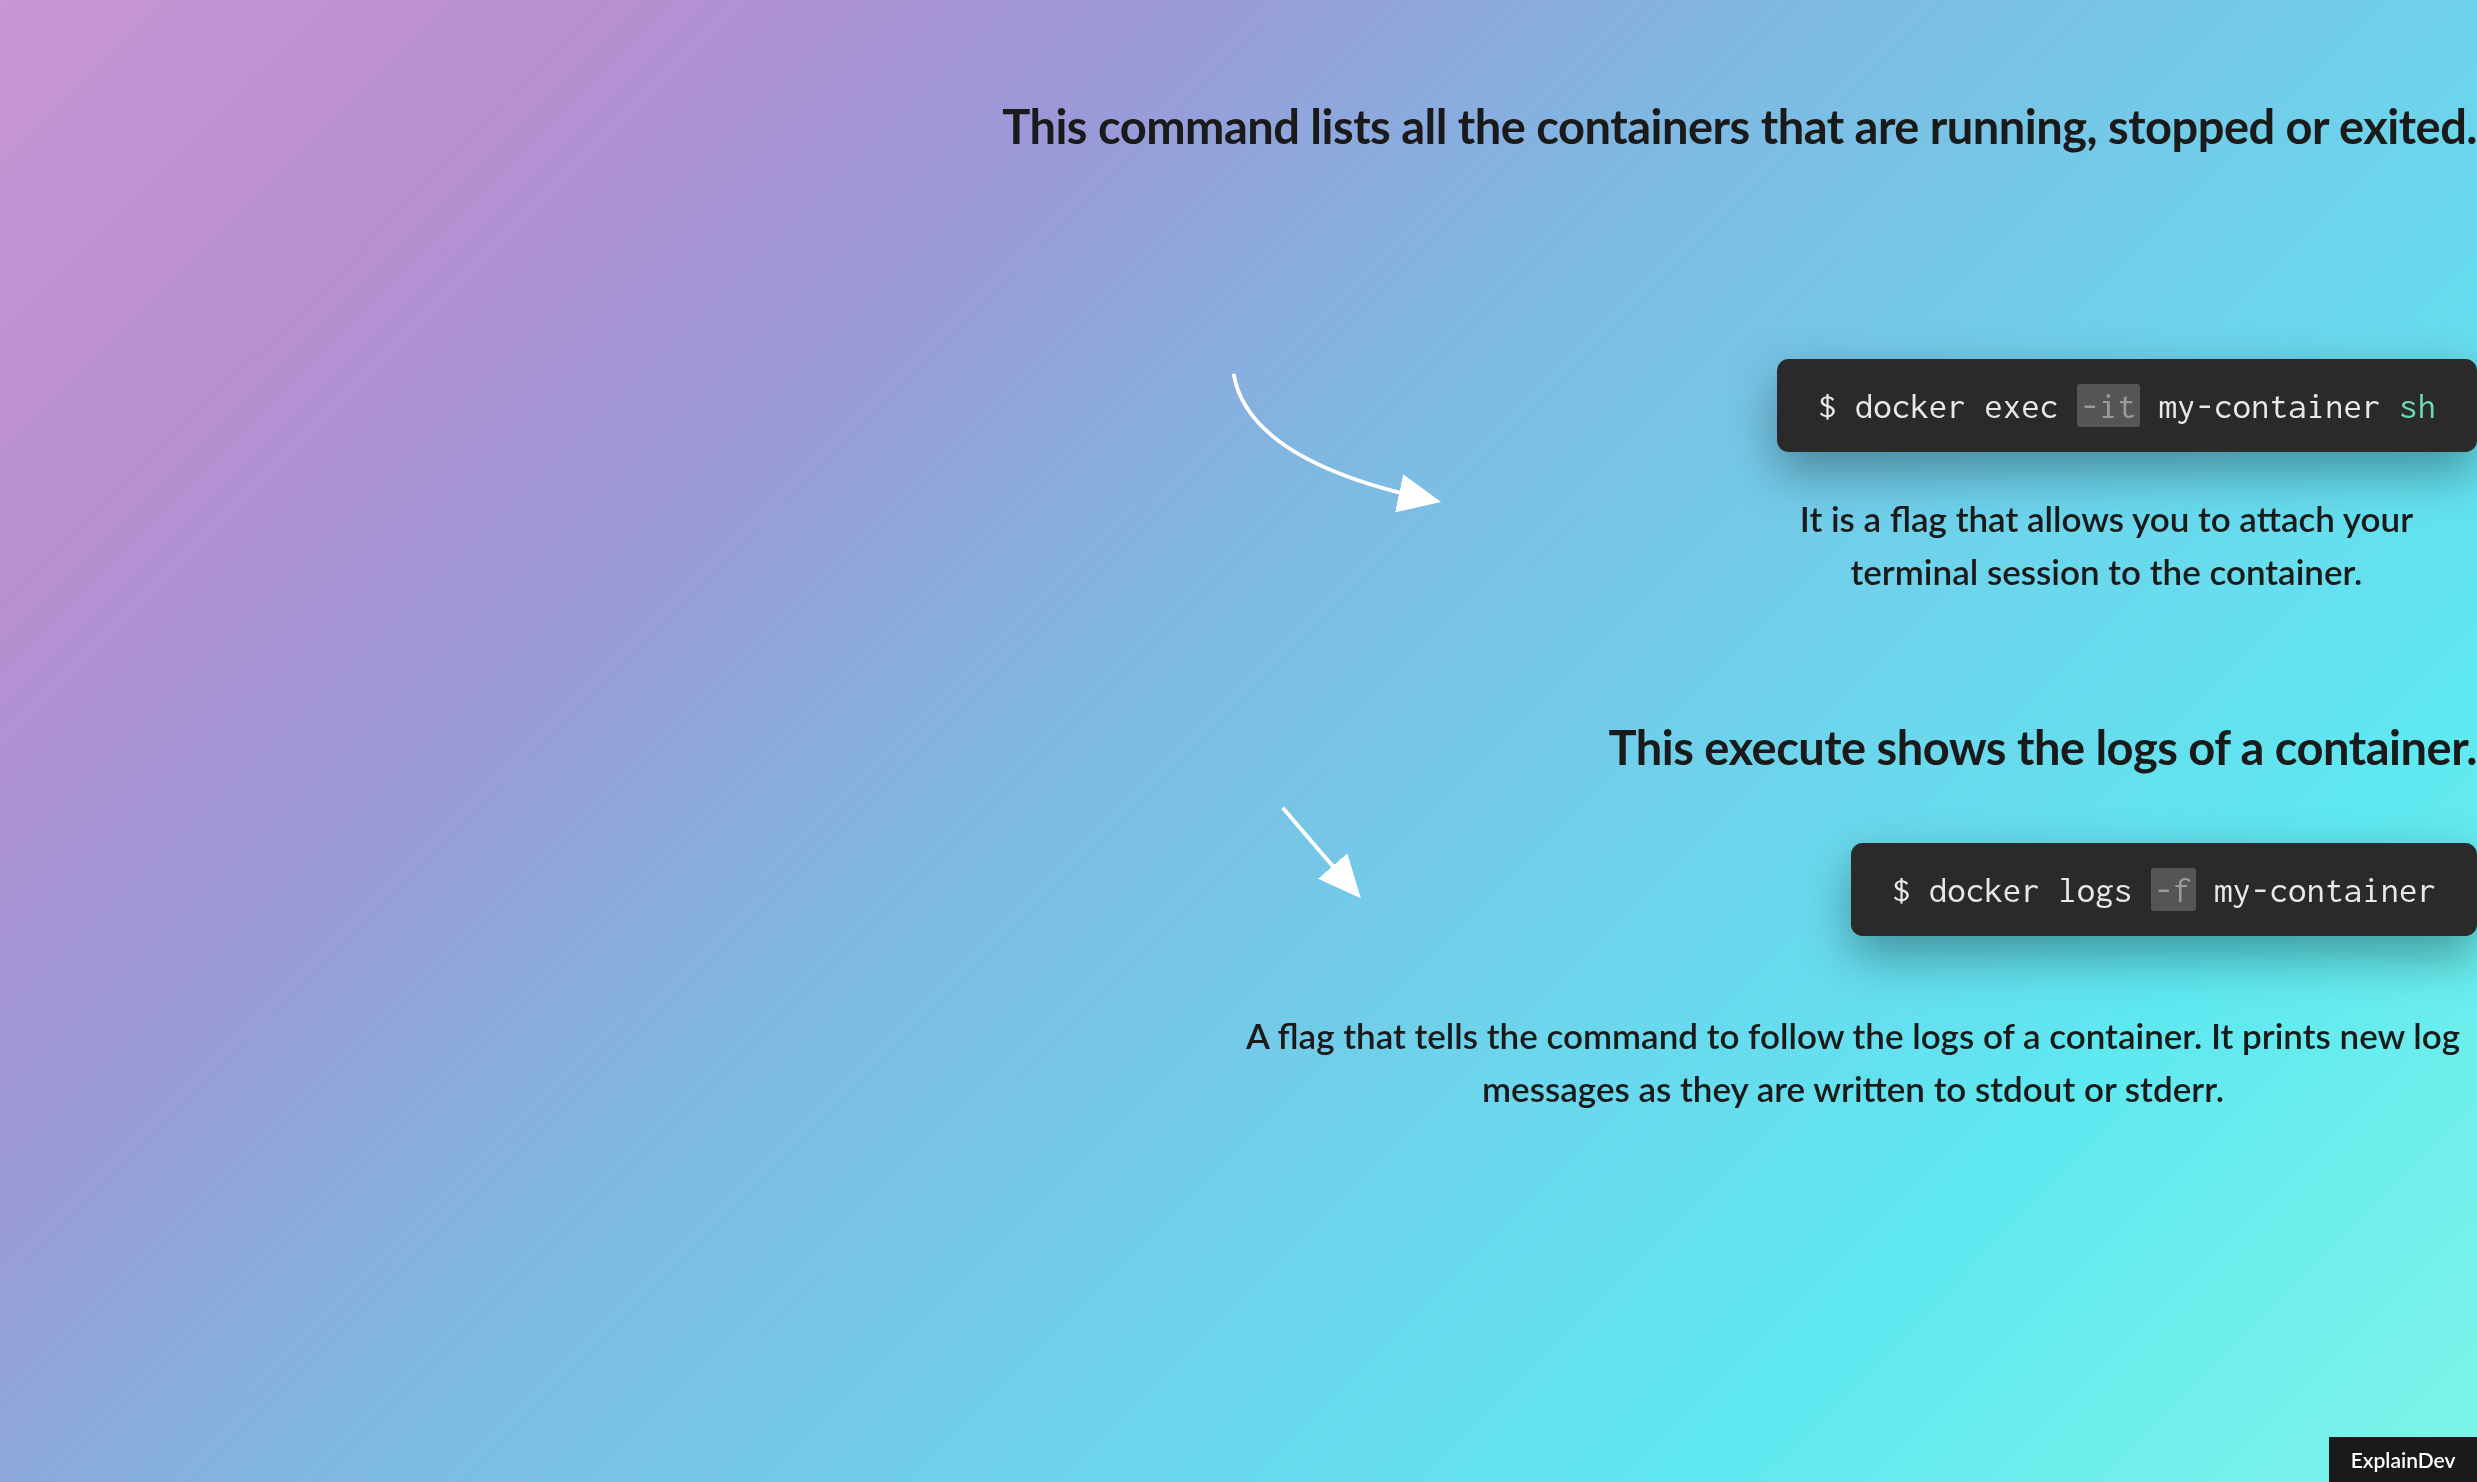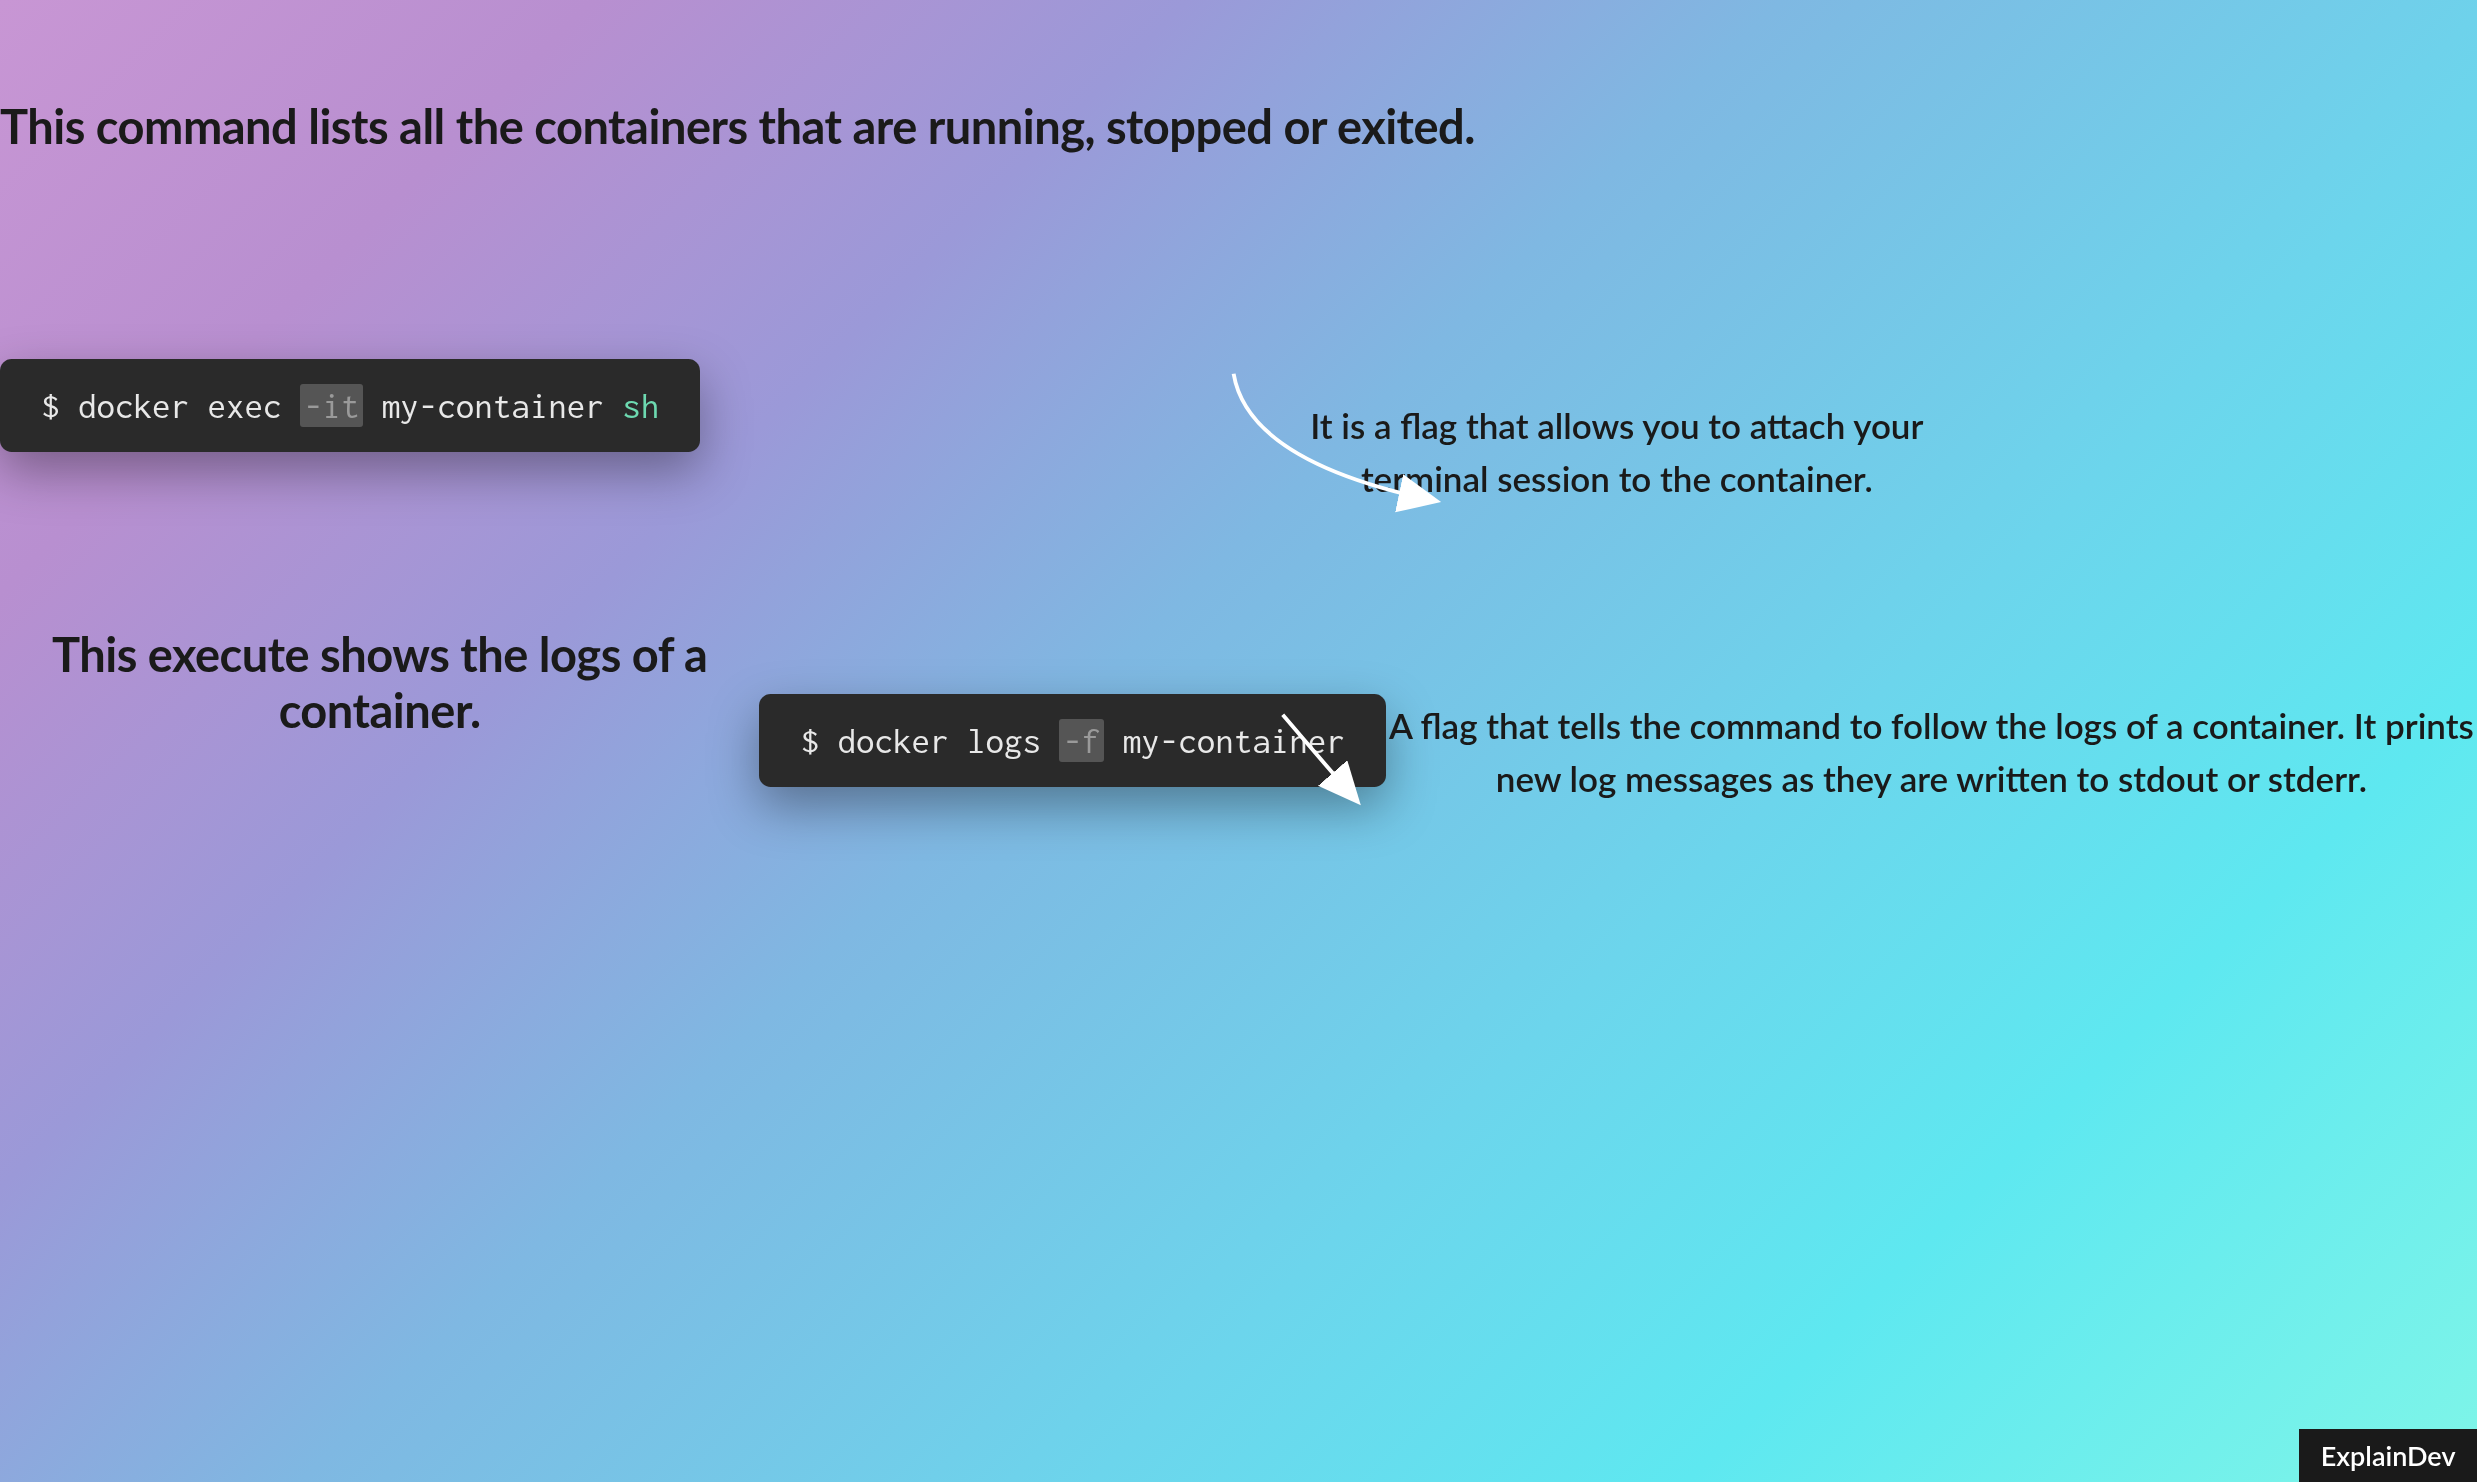--- a/index.html
+++ b/index.html
@@ -11,22 +11,22 @@
     width: 2477px;
     height: 1482px;
     background: linear-gradient(135deg, #c896d4 0%, #b88fd0 15%, #9b99d8 30%, #7fb8e2 45%, #6cd5ec 65%, #5ee8f0 80%, #7ff5e8 100%);
     font-family: -apple-system, BlinkMacSystemFont, "Segoe UI", "Lato", "Helvetica Neue", Arial, sans-serif;
     position: relative;
     overflow: hidden;
   }
   .section {
     width: 100%;
     display: flex;
-    flex-direction: row;
-    align-items: flex-start;
+    flex-direction: column;
+    align-items: flex-end;
     position: relative;
   }
   .heading {
     font-size: 47px;
     font-weight: 700;
     color: #1a1a1a;
     text-align: center;
     letter-spacing: -0.5px;
   }
   .inline-code {
@@ -95,21 +95,21 @@
   .section-3 .annotation {
     margin-top: 73px;
     width: 1248px;
   }
   .watermark {
     position: absolute;
     bottom: 0;
     right: 0;
     background: #1a1a1a;
     color: #ffffff;
-    font-size: 27px;
+    font-size: 21px;
     font-weight: 600;
     padding: 9.8px 21.5px;
   }
   .arrow-svg {
     position: absolute;
     pointer-events: none;
   }
 </style>
 </head>
 <body>

